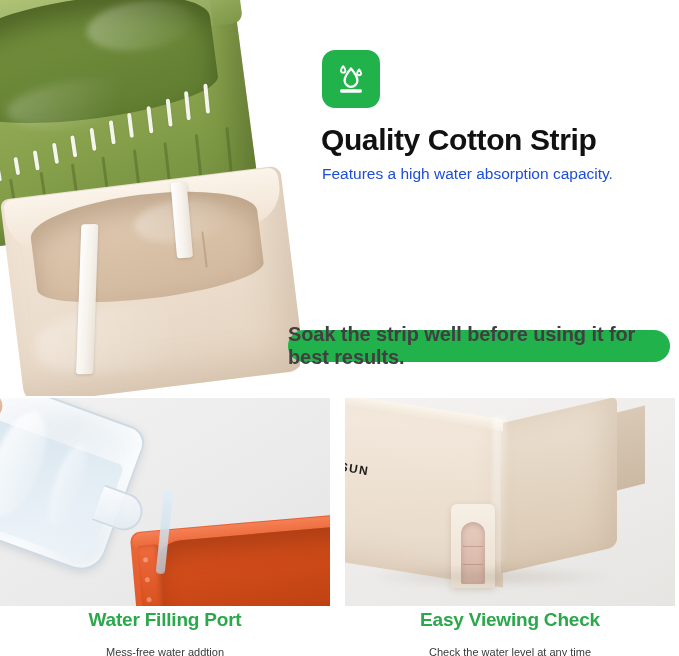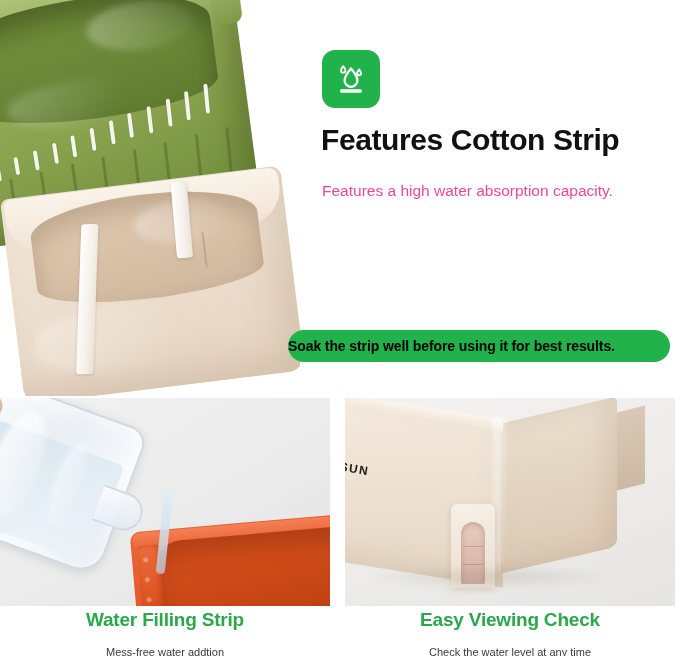--- a/index.html
+++ b/index.html
@@ -201,44 +201,45 @@
     width: 350px;
     font-size: 30px;
     font-weight: bold;
     color: #111111;
     letter-spacing: -0.4px;
     line-height: 34px;
     white-space: nowrap;
   }
   .subhead {
     position: absolute;
-    left: 22px; top: 180px;
+    left: 22px; top: 163px;
     width: 350px;
     font-size: 15.5px;
-    color: #ec4899;
+    color: #1d4ed8;
     line-height: 21px;
     white-space: nowrap;
   }
   .body-copy {
     position: absolute;
     left: 22px; top: 198px;
     width: 262px;
     font-size: 15px;
     color: #2b2b2b;
     line-height: 20.5px;
   }
   .cta {
     position: absolute;
     left: -12px; top: 330px;
     width: 382px; height: 32px;
     border-radius: 16px;
     display: flex;
     align-items: center;
-    color: #000000;
-    font-size: 14px;
+    justify-content: center;
+    color: #404040;
+    font-size: 20px;
     font-weight: bold;
     letter-spacing: -0.1px;
   }
 
   
   .bottom-section {
     position: absolute;
     left: 0; top: 396px;
     width: 679px; height: 260px;
     background: #ffffff;
@@ -546,21 +547,21 @@
 
     <div class="badge" id="badgeBox" style="background: rgb(34, 178, 76);">
       <svg width="38" height="38" viewBox="0 0 38 38" aria-hidden="true">
         <path d="M19 8.5 C19 8.5 12.6 16.2 12.6 20.4 A6.4 6.4 0 0 0 25.4 20.4 C25.4 16.2 19 8.5 19 8.5 Z" fill="none" stroke="#ffffff" stroke-width="2.3" stroke-linejoin="round"></path>
         <path d="M11.2 6.2 C11.2 6.2 9 9 9 10.4 A2.2 2.2 0 0 0 13.4 10.4 C13.4 9 11.2 6.2 11.2 6.2 Z" fill="none" stroke="#ffffff" stroke-width="1.9" stroke-linejoin="round"></path>
         <path d="M27.1 9.4 C27.1 9.4 25.1 12 25.1 13.3 A2 2 0 0 0 29.1 13.3 C29.1 12 27.1 9.4 27.1 9.4 Z" fill="none" stroke="#ffffff" stroke-width="1.9" stroke-linejoin="round"></path>
         <rect x="8.2" y="29.2" width="21.6" height="3.6" rx="1.4" fill="#ffffff"></rect>
       </svg>
     </div>
 
-    <div class="headline">Features Cotton Strip</div>
+    <div class="headline">Quality Cotton Strip</div>
     <div class="subhead">Features a high water absorption capacity.</div>
 
     <div class="cta" id="ctaBox" style="background: rgb(34, 178, 76);">
       <span>Soak the strip well before using it for best results.</span>
     </div>
   </div>
 </div>
 
 <div class="bottom-section">
 
@@ -583,21 +584,21 @@
         <div class="pt-water"></div>
         <div class="pt-sheen"></div>
         <div class="pt-sheen2"></div>
         <div class="pt-spout"></div>
         <div class="thumb"></div>
       </div>
       <div class="pour"></div>
     </div>
 
     <div class="panel-caption">
-      <div class="cap-title" id="capTitle0" style="color: rgb(42, 168, 74);">Water Filling Strip</div>
+      <div class="cap-title" id="capTitle0" style="color: rgb(42, 168, 74);">Water Filling Port</div>
       <div class="cap-sub">Mess-free water addtion</div>
     </div>
   </div>
 
   <div class="panel panel-right">
     <div class="panel-photo">
       <div class="vwall"></div>
 
       <div class="vbox">
         <div class="vb-backpanel"></div>

